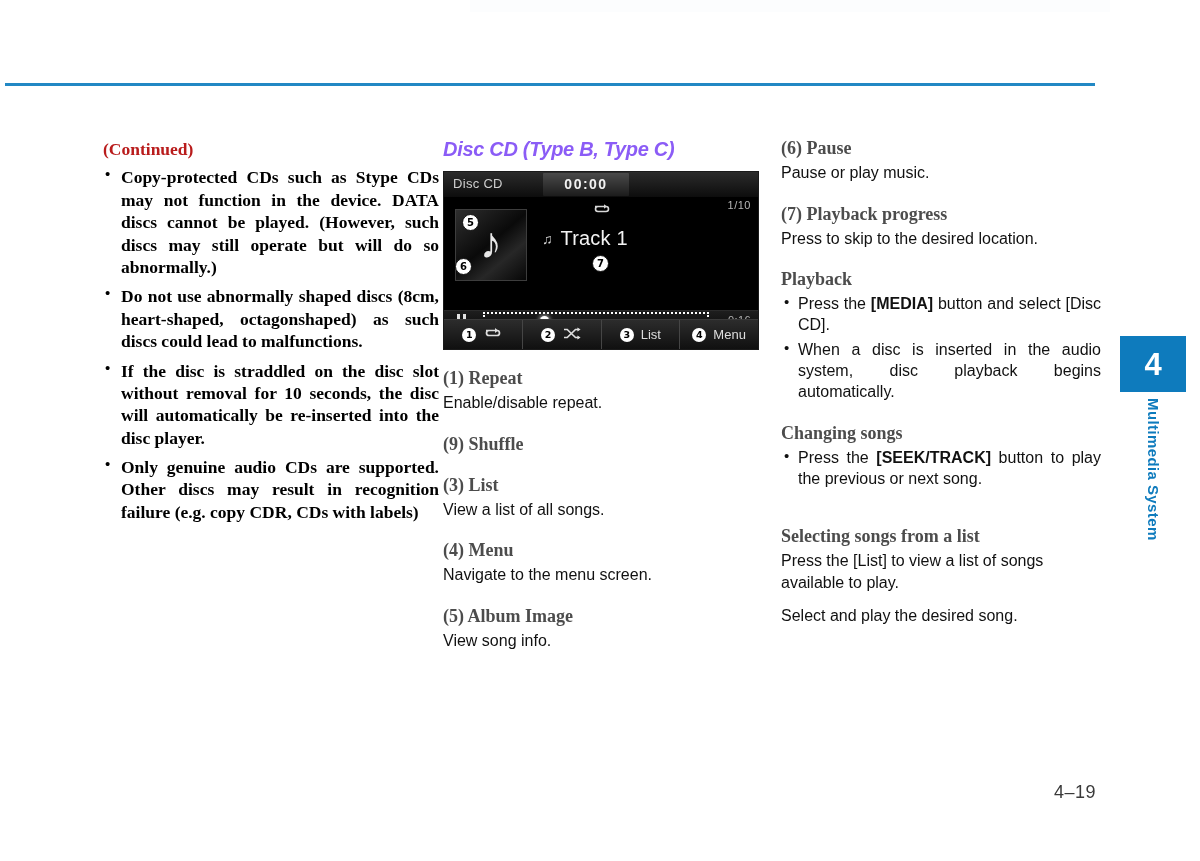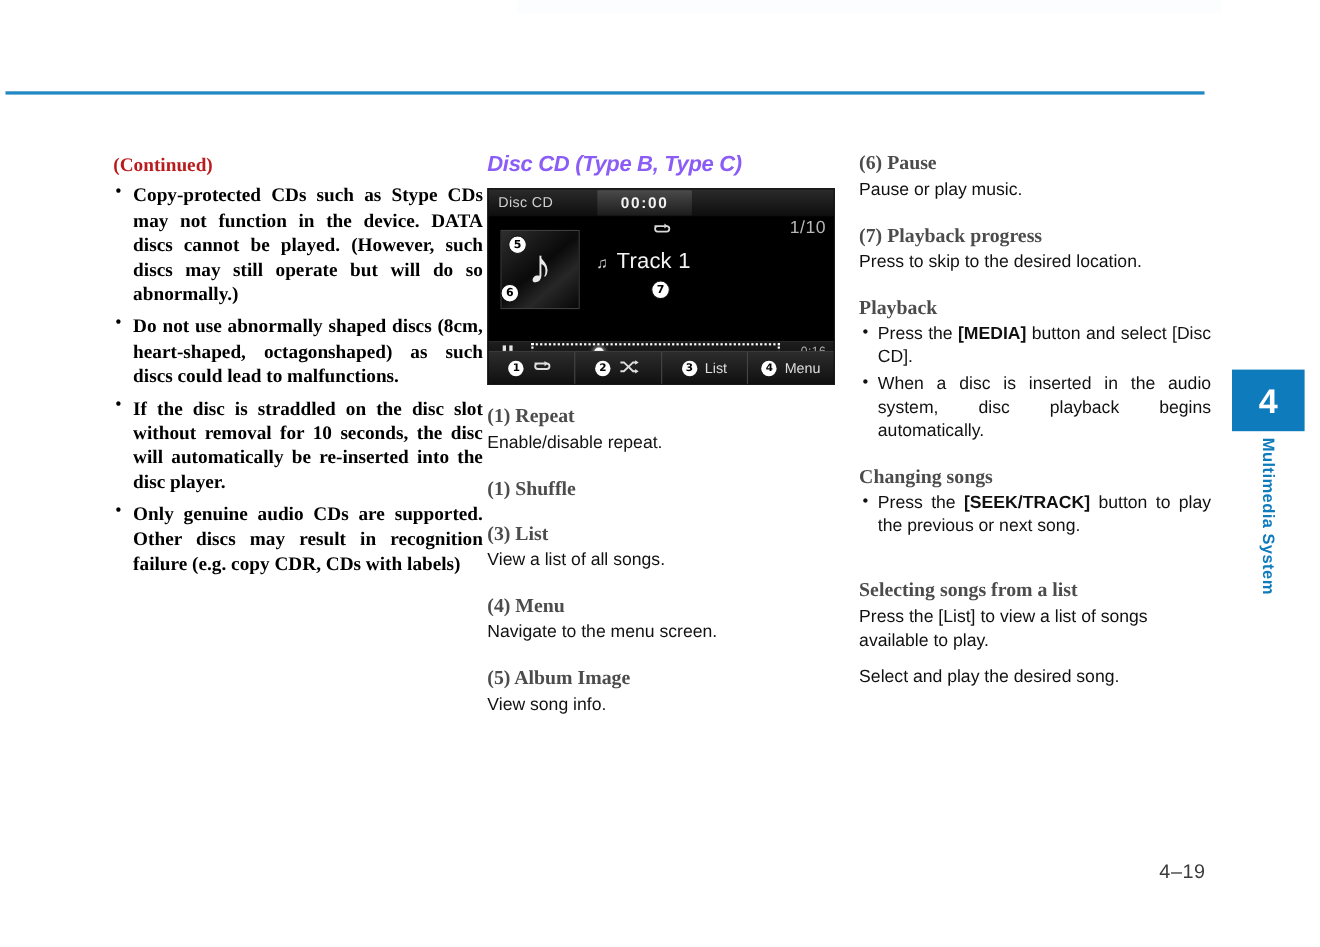--- a/index.html
+++ b/index.html
@@ -177,21 +177,21 @@
   }
   .repeat-status {
     position: absolute;
     left: 148px; top: 4px;
     width: 20px; height: 12px;
   }
   .track-count {
     position: absolute;
     right: 7px; top: 2px;
     color: #b8b8b8;
-    font-size: 16px;
+    font-size: 11px;
     letter-spacing: 0.5px;
   }
   .album-art {
     position: absolute;
     left: 11px; top: 12px;
     width: 70px; height: 70px;
     background: linear-gradient(140deg, #2e2e2e 0%, #0a0a0a 48%, #272727 70%, #070707 100%);
     border: 1px solid #3d3d3d;
     display: flex;
     align-items: center;
@@ -466,21 +466,21 @@
         <span class="bnum">4</span>
         <span>Menu</span>
       </div>
 
     </div>
   </div>
 
   <h3 class="sub-head first">(1) Repeat</h3>
   <p class="body-text">Enable/disable repeat.</p>
 
-  <h3 class="sub-head">(1) Shuffle</h3>
+  <h3 class="sub-head">(9) Shuffle</h3>
 
   <h3 class="sub-head">(3) List</h3>
   <p class="body-text">View a list of all songs.</p>
 
   <h3 class="sub-head">(4) Menu</h3>
   <p class="body-text">Navigate to the menu screen.</p>
 
   <h3 class="sub-head">(5) Album Image</h3>
   <p class="body-text">View song info.</p>
 </div>

